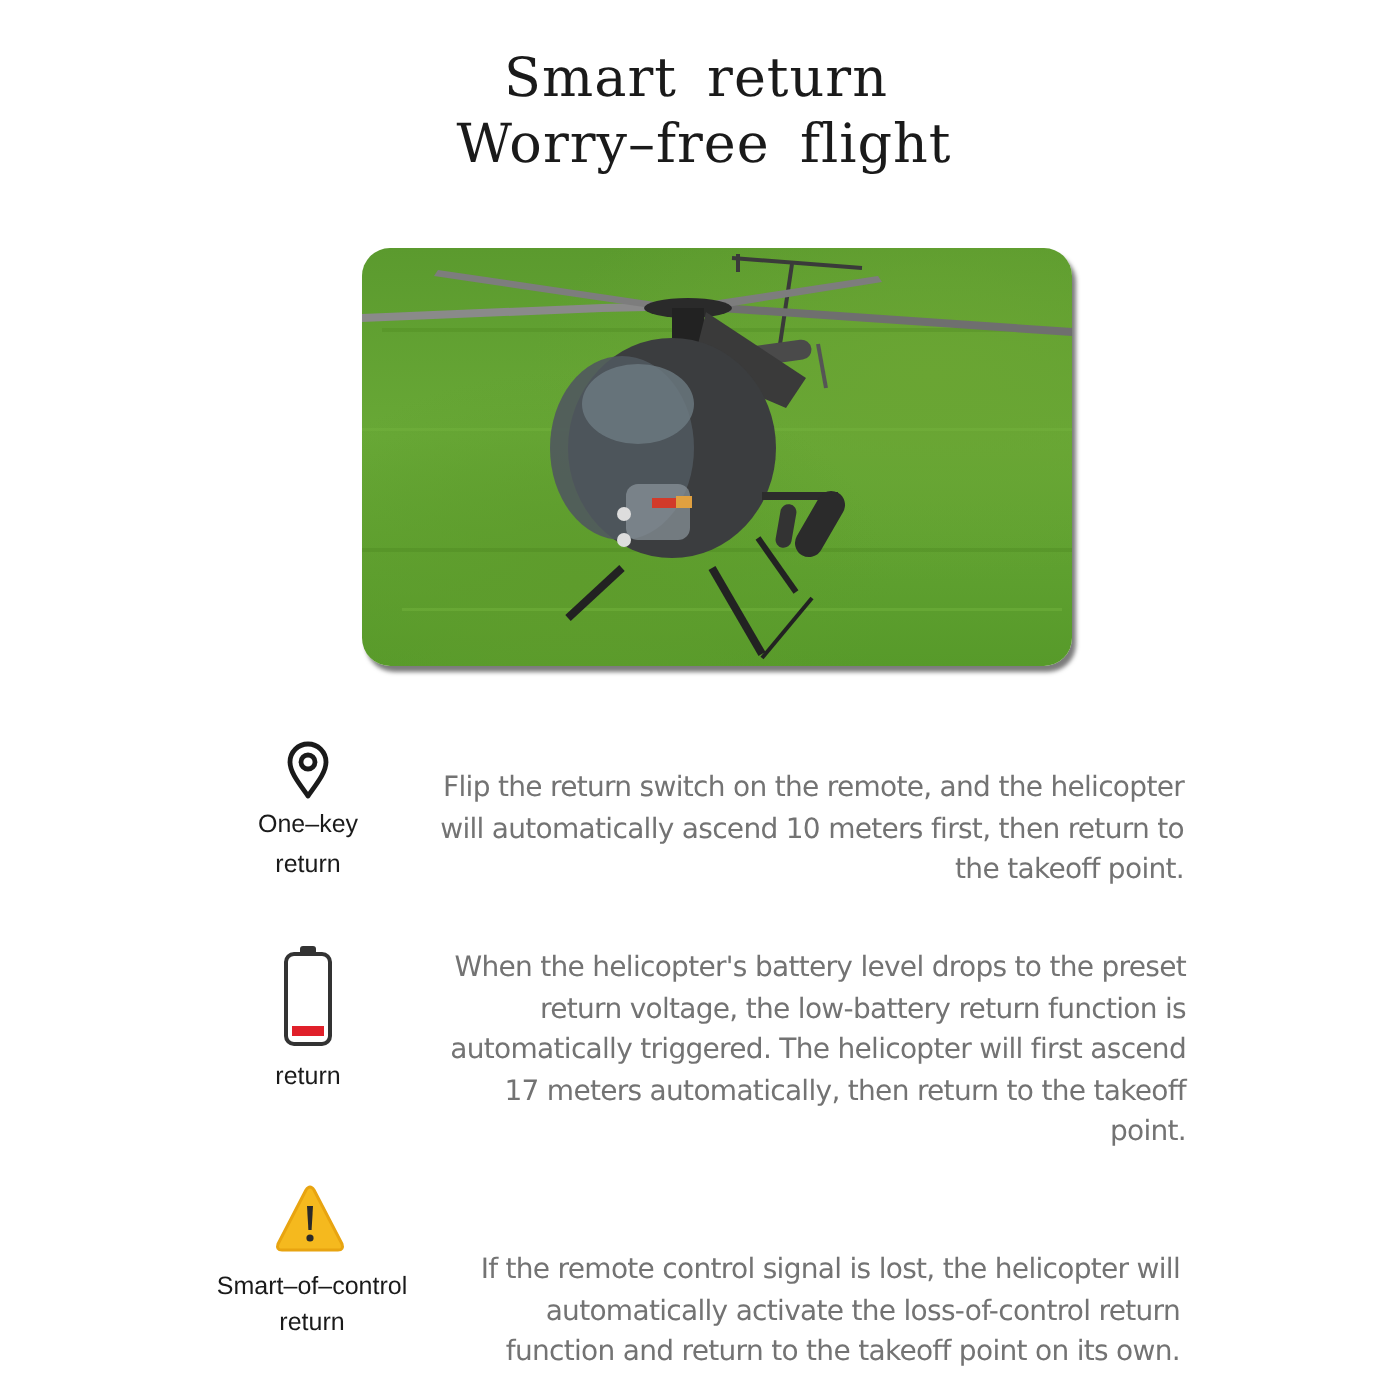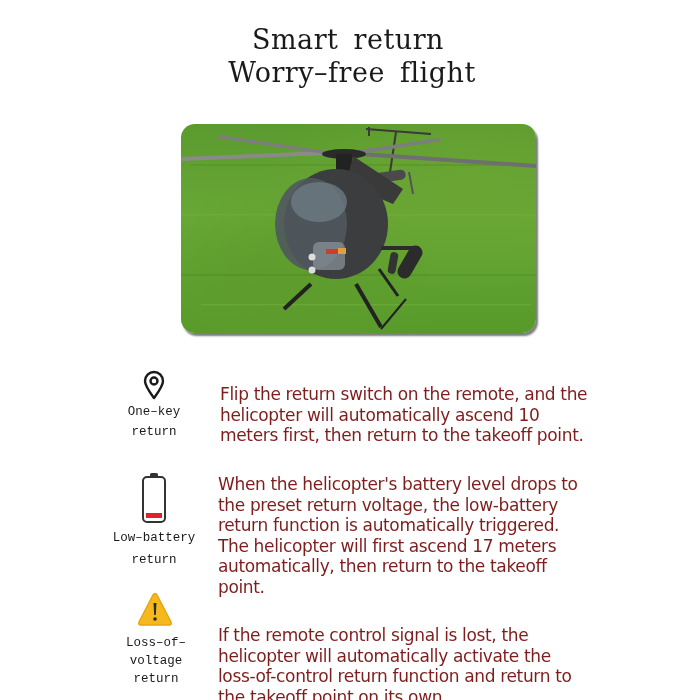--- a/index.html
+++ b/index.html
@@ -20,28 +20,29 @@
     background:
       radial-gradient(ellipse at 30% 80%, #5e9c2c 0%, rgba(94,156,44,0) 45%),
       radial-gradient(ellipse at 80% 30%, #6aa533 0%, rgba(106,165,51,0) 50%),
       linear-gradient(180deg, #5b9a2e 0%, #68a836 45%, #579a2a 100%);
   }
   .photo svg { position: absolute; left: 0; top: 0; }
 
   .icon-box { position: absolute; }
   .label {
     position: absolute; text-align: center;
-    font-family: Liberation Mono, monospace;
+    font-family: Liberation Sans, sans-serif;
     font-size: 12.5px; line-height: 20px; color: #1a1a1a;
   }
   .desc {
     position: absolute;
     font-family: "DejaVu Sans", "Liberation Sans", sans-serif;
-    font-size: 17px; line-height: 20.5px; color: #7f1d1d;
+    font-size: 14px; line-height: 20.5px; color: #737373;
     letter-spacing: -0.35px;
+    text-align: right;
   }
 </style>
 </head>
 <body>
 
 <div>
   <div class="title t1">Smart  return</div>
   <div class="title t2">Worry–free  flight</div>
 </div>
 
@@ -107,32 +108,31 @@
 
 <div>
   <div class="icon-box" style="left:140px; top:472px; width:28px; height:52px;">
     <svg width="28" height="52" viewBox="0 0 28 52">
       <rect x="10" y="1" width="8" height="5" rx="1.5" fill="#333"></rect>
       <rect x="3" y="5" width="22" height="45" rx="4" fill="none" stroke="#333" stroke-width="2"></rect>
       <rect x="6" y="41" width="16" height="5" fill="#e0202a"></rect>
     </svg>
   </div>
   <div class="label" style="left:102px; top:527px; width:104px; line-height:22px;">
-    <div>Low–battery</div>
     <div>return</div>
   </div>
   <div class="desc" style="left:218px; top:474px; width:375px;">When the helicopter's battery level drops to the preset return voltage, the low-battery return function is automatically triggered. The helicopter will first ascend 17 meters automatically, then return to the takeoff point.</div>
 </div>
 
 <div>
   <div class="icon-box" style="left:136px; top:592px; width:38px; height:36px;">
     <svg width="38" height="36" viewBox="0 0 38 36">
       <path d="M17 3 L3 30 Q2 33 5 33 L33 33 Q36 33 35 30 L21 3 Q19 0 17 3 Z" fill="#f5b91e" stroke="#e8a410" stroke-width="1.5" stroke-linejoin="round"></path>
       <path d="M17.5 11 L20.5 11 L19.8 23 L18.2 23 Z" fill="#2a2a2a"></path>
       <circle cx="19" cy="27" r="1.8" fill="#2a2a2a"></circle>
     </svg>
   </div>
   <div class="label" style="left:100px; top:634px; width:112px; line-height:18px;">
-    <div>Loss–of–voltage</div>
+    <div>Smart–of–control</div>
     <div>return</div>
   </div>
   <div class="desc" style="left:218px; top:625px; width:372px;">If the remote control signal is lost, the helicopter will automatically activate the loss-of-control return function and return to the takeoff point on its own.</div>
 </div>
 
 </body></html>

